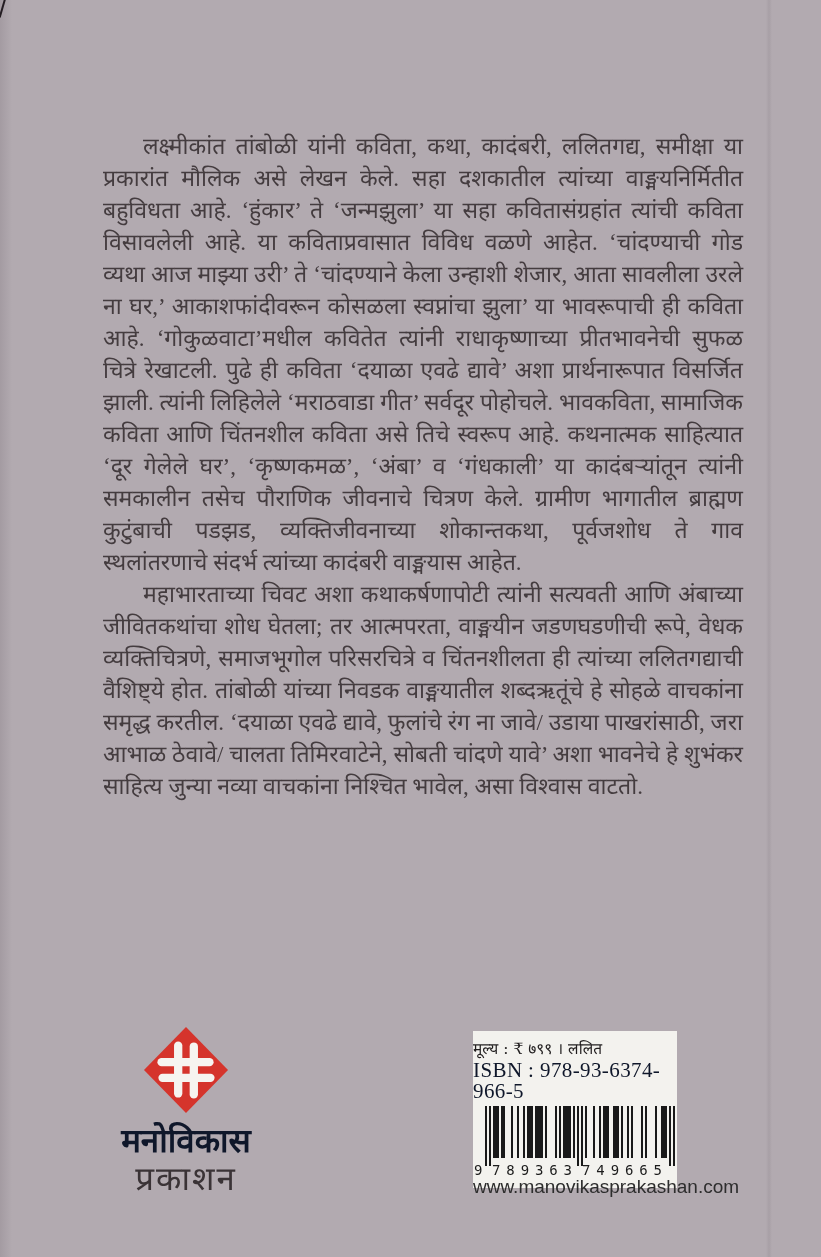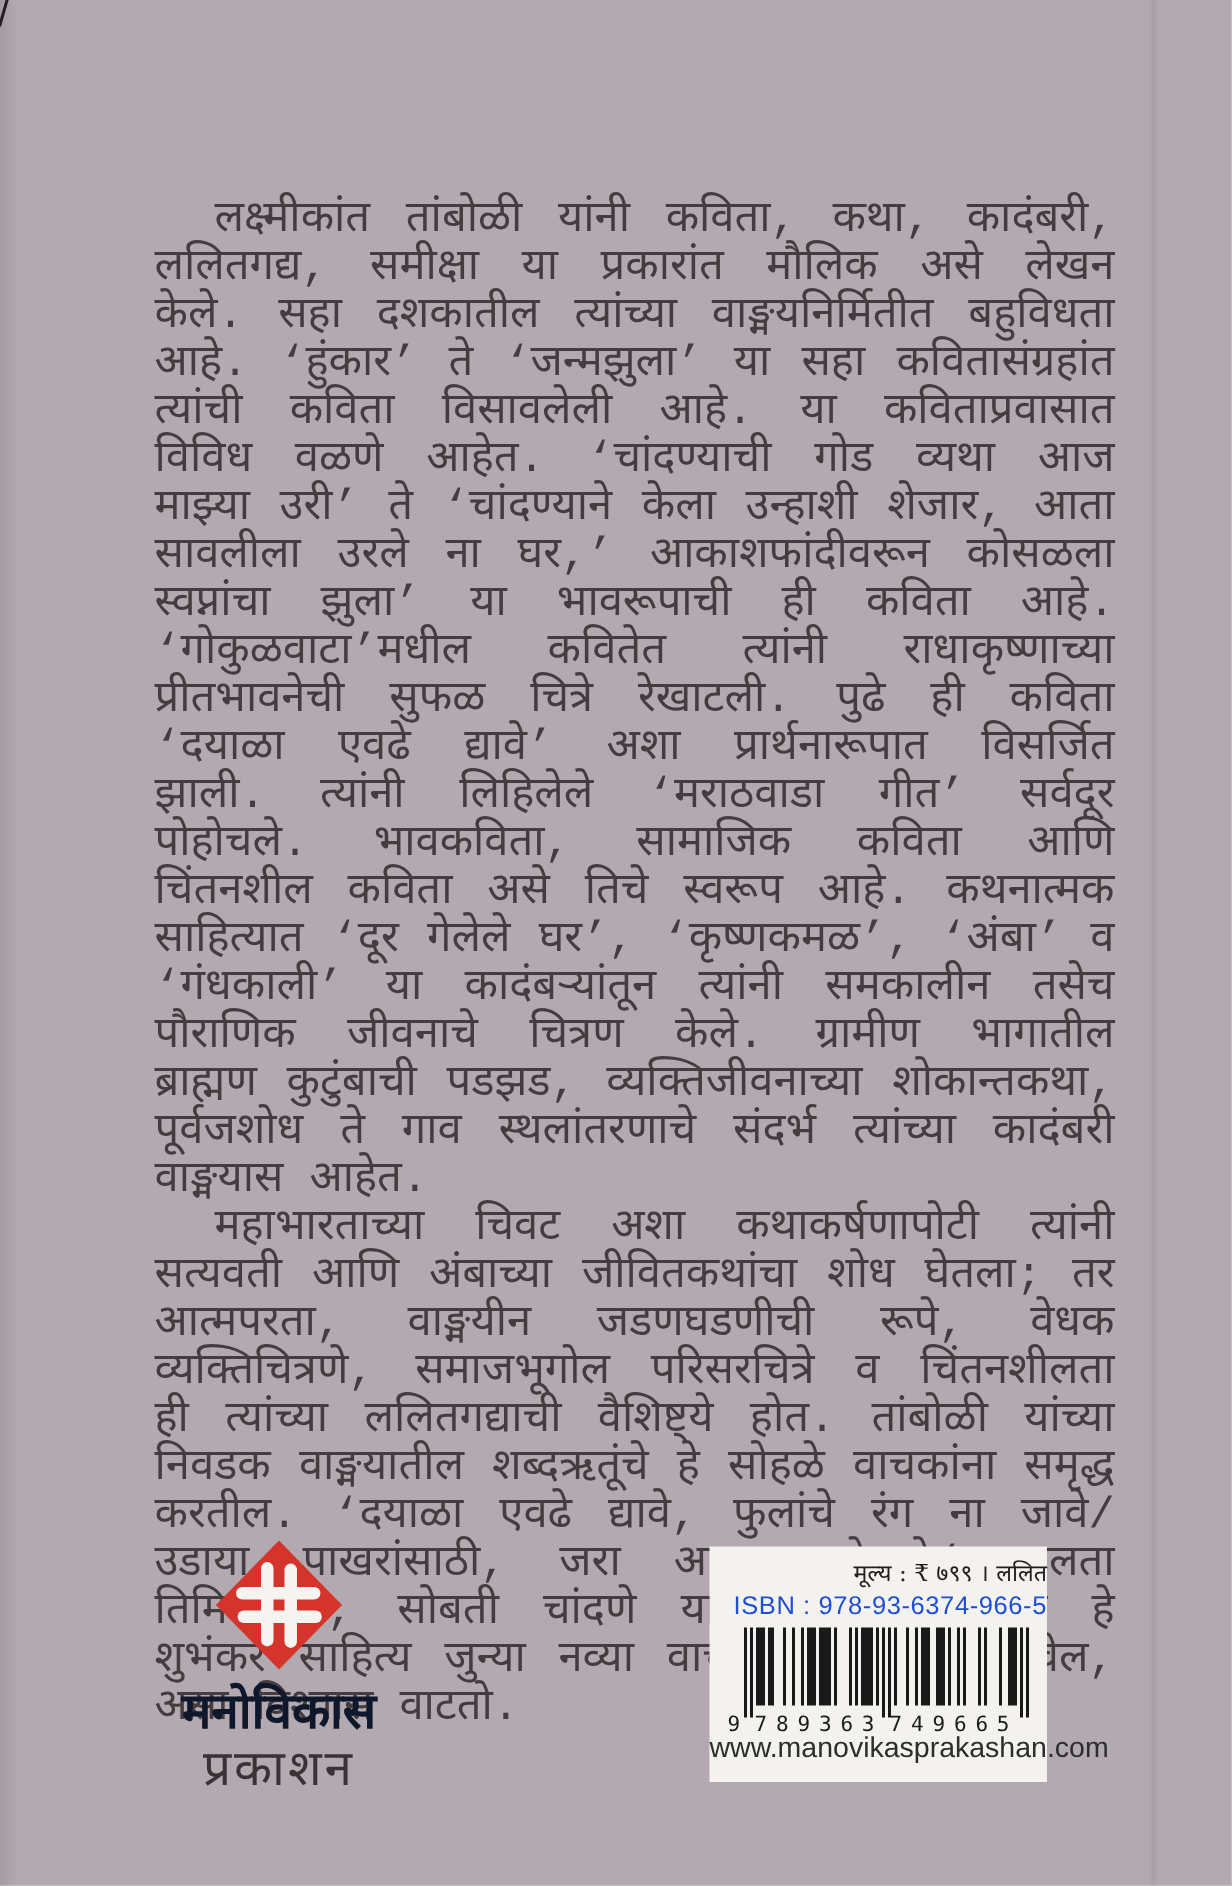--- a/index.html
+++ b/index.html
@@ -24,54 +24,54 @@
     background: linear-gradient(to right, rgba(0,0,0,0), rgba(45,35,45,0.08), rgba(0,0,0,0));
     pointer-events: none;
   }
   .corner-mark {
     position: absolute; top: -6px; left: 2px; width: 2px; height: 24px;
     background: #241d22; transform: rotate(16deg);
   }
   
   .blurb {
     position: absolute; left: 103px; top: 131px; width: 640px;
-    font-family: Liberation Mono, monospace;
-    font-size: 29px; line-height: 32px;
+    font-family: Liberation Serif, serif;
+    font-size: 23px; line-height: 32px;
     color: #443c3f;
     text-align: justify;
   }
   .blurb p { margin: 0; text-indent: 40px; }
   
   .publisher {
     position: absolute; left: 100px; top: 1026px; width: 172px;
     text-align: center;
     font-family: "DejaVu Serif", "DejaVu Sans", serif;
   }
   .publisher svg.logo { display: block; margin: 0 auto 10px auto; }
   .pub-name {
     font-size: 33px; font-weight: bold; color: #0f172a; line-height: 1.05;
   }
   .pub-sub {
     font-size: 33px; color: #3a3336; line-height: 1.2; letter-spacing: 2px;
   }
   
   .barcode-box {
-    position: absolute; left: 473px; top: 1031px; width: 225px; height: 157px;
+    position: absolute; left: 473px; top: 1031px; width: 204px; height: 157px;
     background: #f3f2ee;
     box-sizing: border-box;
     padding-top: 8px;
-    text-align: right;
+    text-align: left;
   }
   .price {
     font-family: "DejaVu Serif", "DejaVu Sans", serif;
     font-size: 15.5px; color: #201d1e; line-height: 21px;
   }
   .isbn {
-    font-family: Liberation Sans, sans-serif;
-    font-size: 17px; color: #1d4ed8; line-height: 21px; letter-spacing: 0.4px;
+    font-family: Liberation Serif, serif;
+    font-size: 21px; color: #0f172a; line-height: 21px; letter-spacing: 0.4px;
   }
   .barcode-svg { display: block; margin: 3px auto 0 auto; }
   .website {
     font-family: "Liberation Sans", sans-serif;
     font-size: 19px; color: #2d2d2d; line-height: 16px;
   }
 </style>
 </head>
 <body>
 

